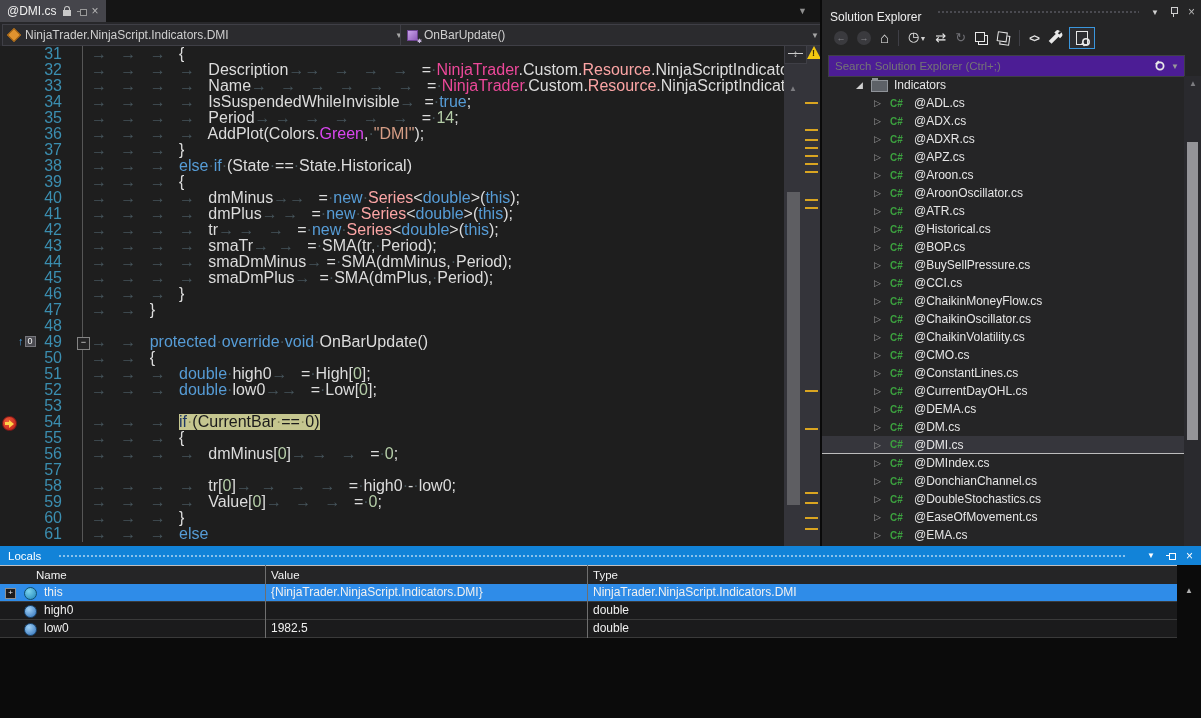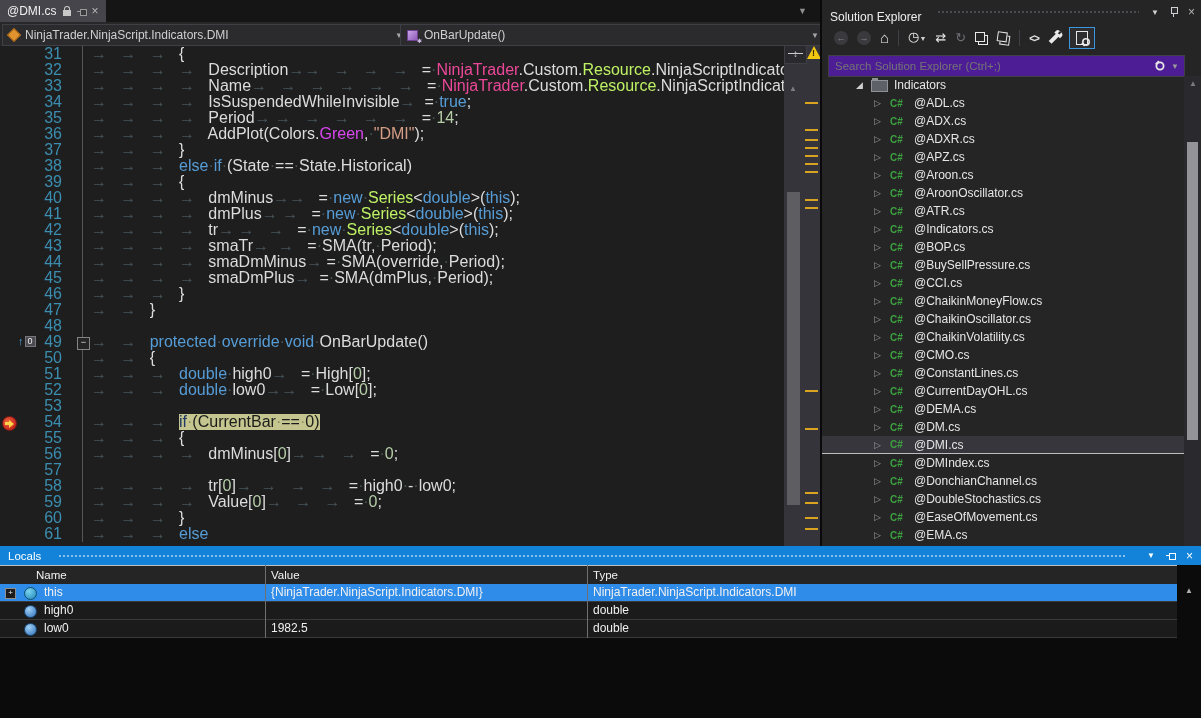--- a/index.html
+++ b/index.html
@@ -38,21 +38,21 @@
   .code-area{left:0;top:46px;width:784px;height:500px;background:#1e1e1e;overflow:hidden;}
   .bp-margin{left:0;top:46px;width:17px;height:500px;background:#2d2d30;}
   .fold-divider{left:82px;top:46px;width:1px;height:496px;background:#565656;}
   .code-line{display:flex;height:16px;line-height:16px;font-family:Liberation Sans, sans-serif;font-size:16px;}
   .line-num{display:inline-block;width:62px;text-align:right;color:#3b8eb0;flex:0 0 62px;}
   .fold-col{display:inline-block;width:29px;flex:0 0 29px;}
   .code-text{white-space:pre;overflow:hidden;}
   .seg-w{color:#46555c;}
   .seg-k{color:#569cd6;}
   .seg-t{color:#dcdcdc;}
-  .seg-y{color:#bef264;}
+  .seg-y{color:#fca5a5;}
   .seg-n{color:#b5cea8;}
   .seg-s{color:#d69d85;}
   .seg-g{color:#ec4899;}
   .seg-u{color:#d946ef;border-bottom:2px solid #3f9b43;}
   .seg-hk{background:#c5c68f;color:#1f3864;}
   .seg-ht{background:#c5c68f;color:#1c1c1c;text-align:center;}
   .seg-hw{background:#c5c68f;color:#8e8e60;}
 
   .bp-glyph{left:2px;top:416px;width:13px;height:13px;border-radius:50%;
      background:radial-gradient(circle at 35% 35%,#f0603a,#b51212);border:1px solid #7e1818;}
@@ -248,21 +248,21 @@
             <span class="code-text"><span class="seg-w">→   →   →   →   </span><span class="seg-t">tr</span><span class="seg-w">→ →   →   </span><span class="seg-t">=</span><span class="seg-w">·</span><span class="seg-k">new</span><span class="seg-w">·</span><span class="seg-y">Series</span><span class="seg-t">&lt;</span><span class="seg-k">double</span><span class="seg-t">&gt;(</span><span class="seg-k">this</span><span class="seg-t">);</span></span>
           </div>
           <div class="code-line">
             <span class="line-num">43</span>
             <span class="fold-col"></span>
             <span class="code-text"><span class="seg-w">→   →   →   →   </span><span class="seg-t">smaTr</span><span class="seg-w">→  →   </span><span class="seg-t">=</span><span class="seg-w">·</span><span class="seg-t">SMA(tr,</span><span class="seg-w">·</span><span class="seg-t">Period);</span></span>
           </div>
           <div class="code-line">
             <span class="line-num">44</span>
             <span class="fold-col"></span>
-            <span class="code-text"><span class="seg-w">→   →   →   →   </span><span class="seg-t">smaDmMinus</span><span class="seg-w">→ </span><span class="seg-t">=</span><span class="seg-w">·</span><span class="seg-t">SMA(override,</span><span class="seg-w">·</span><span class="seg-t">Period);</span></span>
+            <span class="code-text"><span class="seg-w">→   →   →   →   </span><span class="seg-t">smaDmMinus</span><span class="seg-w">→ </span><span class="seg-t">=</span><span class="seg-w">·</span><span class="seg-t">SMA(dmMinus,</span><span class="seg-w">·</span><span class="seg-t">Period);</span></span>
           </div>
           <div class="code-line">
             <span class="line-num">45</span>
             <span class="fold-col"></span>
             <span class="code-text"><span class="seg-w">→   →   →   →   </span><span class="seg-t">smaDmPlus</span><span class="seg-w">→  </span><span class="seg-t">=</span><span class="seg-w">·</span><span class="seg-t">SMA(dmPlus,</span><span class="seg-w">·</span><span class="seg-t">Period);</span></span>
           </div>
           <div class="code-line">
             <span class="line-num">46</span>
             <span class="fold-col"></span>
             <span class="code-text"><span class="seg-w">→   →   →   </span><span class="seg-t">}</span></span>
@@ -453,21 +453,21 @@
           <span class="tree-label">@AroonOscillator.cs</span>
         </div>
         <div class="tree-row">
           <span class="tw-exp">▷</span>
           <span class="csharp">C#</span>
           <span class="tree-label">@ATR.cs</span>
         </div>
         <div class="tree-row">
           <span class="tw-exp">▷</span>
           <span class="csharp">C#</span>
-          <span class="tree-label">@Indicators.cs</span>
+          <span class="tree-label">@Historical.cs</span>
         </div>
         <div class="tree-row">
           <span class="tw-exp">▷</span>
           <span class="csharp">C#</span>
           <span class="tree-label">@BOP.cs</span>
         </div>
         <div class="tree-row">
           <span class="tw-exp">▷</span>
           <span class="csharp">C#</span>
           <span class="tree-label">@BuySellPressure.cs</span>

